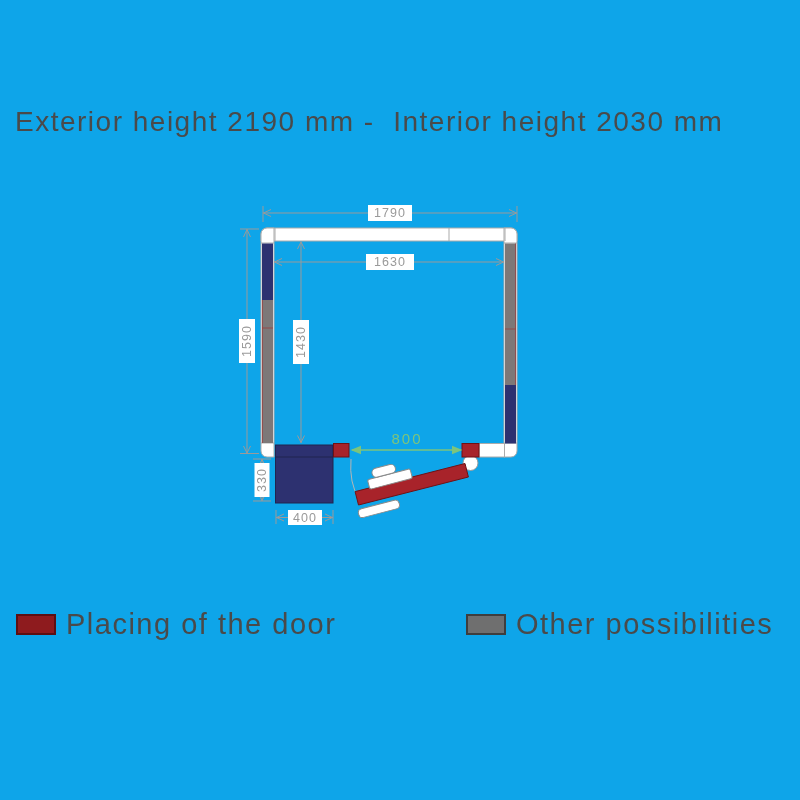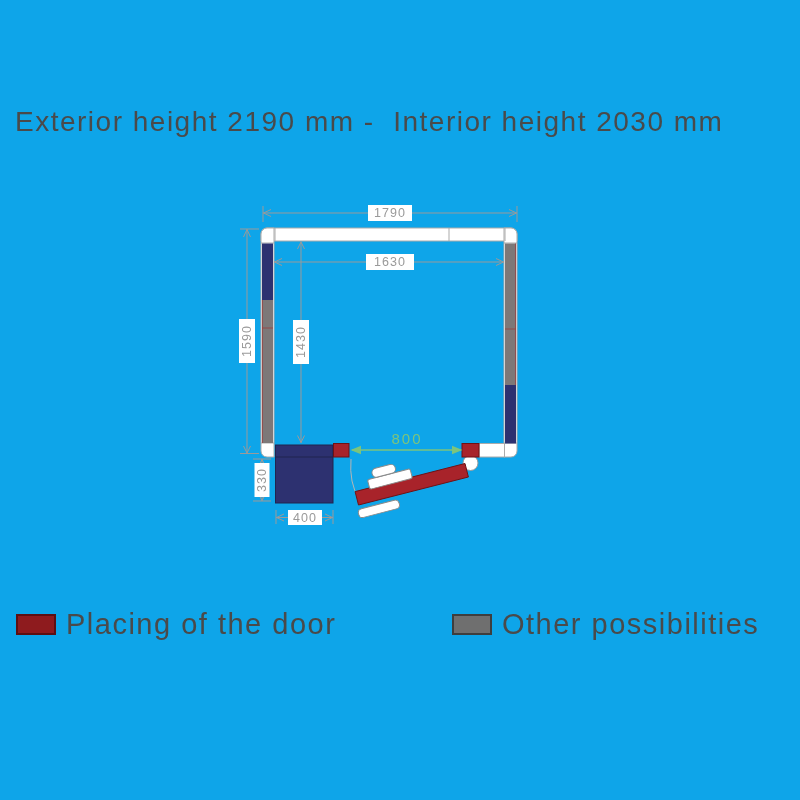--- a/index.html
+++ b/index.html
@@ -156,20 +156,20 @@
     </g>
   </svg>
 
   <div class="legend-item" style="left:16px;top:608px;">
     <svg width="41" height="22">
       <rect x="1" y="1" width="38" height="19" stroke="#5d0f12" stroke-width="2" fill="#8e1b1e"></rect>
     </svg>
     <span>Placing of the door</span>
   </div>
 
-  <div class="legend-item" style="left:428px;top:608px;padding-left:24px;">
+  <div class="legend-item" style="left:442px;top:608px;padding-left:24px;">
     <svg width="41" height="22">
       <rect x="1" y="1" width="38" height="19" stroke="#3e3e3e" stroke-width="2" fill="#6f6f6f"></rect>
     </svg>
     <span>Other possibilities</span>
   </div>
 
 </div>
 
 </body></html>

